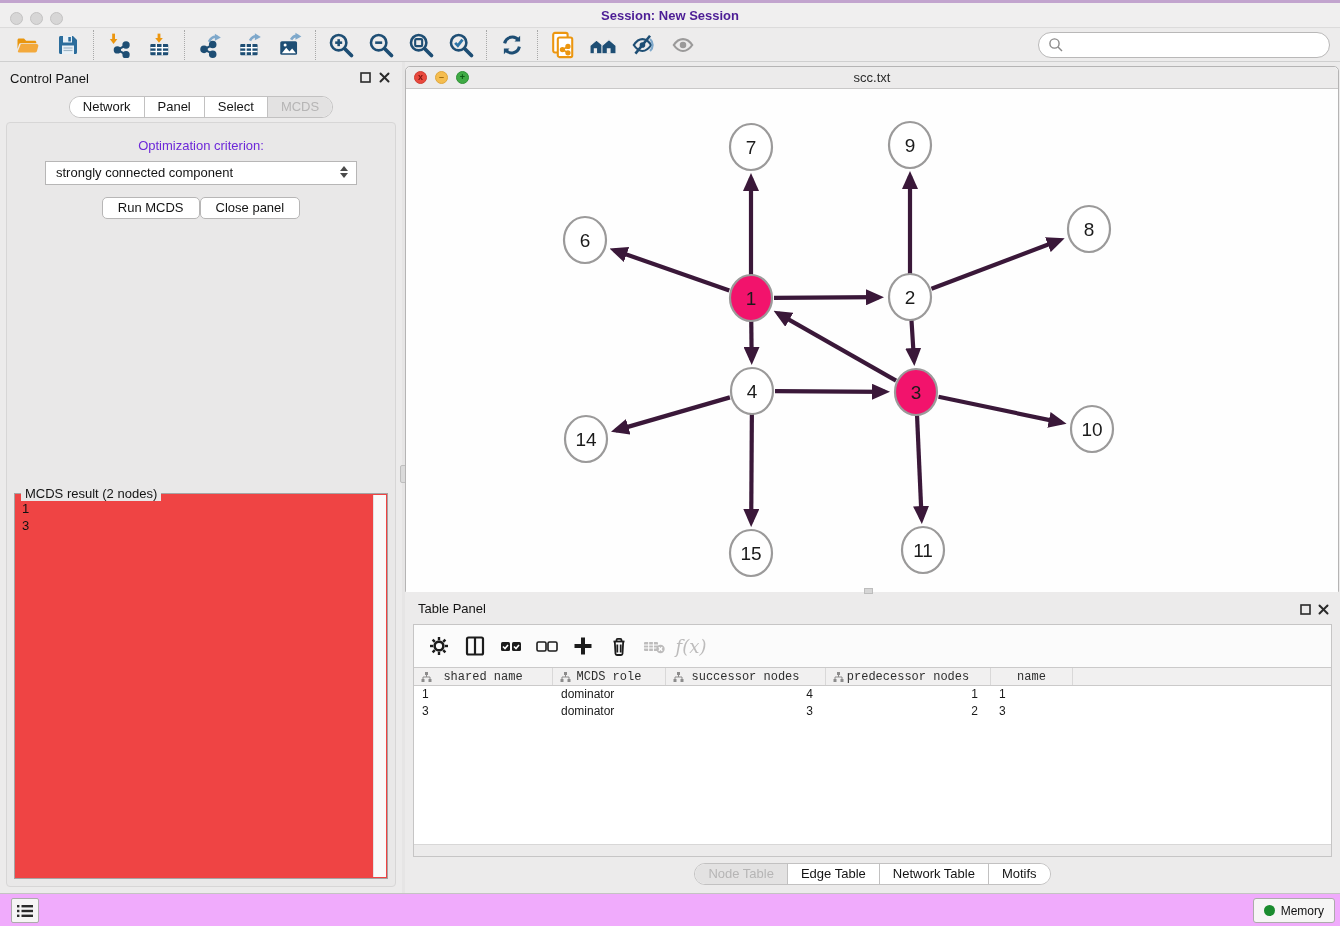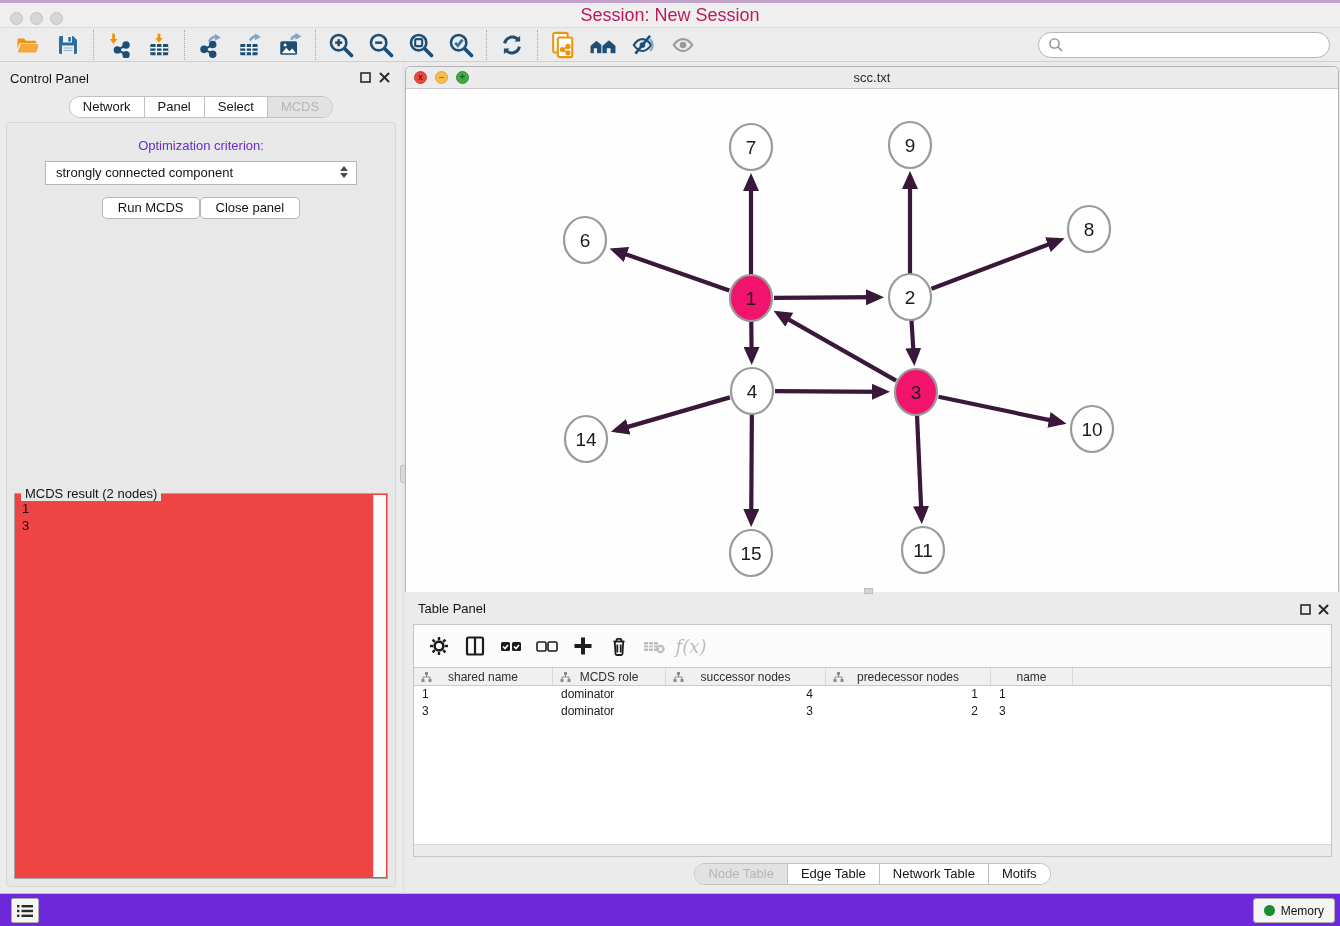--- a/index.html
+++ b/index.html
@@ -2,21 +2,21 @@
 <html><head>
 <meta charset="utf-8">
 <style>
   * { margin:0; padding:0; box-sizing:border-box; }
   html,body { width:1340px; height:926px; }
   body { position:relative; background:#ECEBEB; font-family:"Liberation Sans",sans-serif; color:#1c1c1c; overflow:hidden; }
 
   
   .wallpaper-strip { position:absolute; top:0; left:0; right:0; height:3px; background:#C2A4CE; }
   .titlebar { position:absolute; top:3px; left:0; right:0; height:25px; background:#F0EFEF; border-bottom:1px solid #DCDBDB; display:flex; align-items:center; justify-content:center; }
-  .titlebar .title { font-size:18px; color:#be185d; }
+  .titlebar .title { font-size:13px; color:#4c1d95;font-weight:bold; }
   .traffic { position:absolute; left:10px; top:9px; display:flex; gap:7px; }
   .traffic .dot { width:13px; height:13px; border-radius:50%; background:#D7D6D6; border:1px solid #C3C2C2; }
 
   
   .toolbar { position:absolute; top:29px; left:0; right:0; height:33px; background:#EDECEC; border-bottom:1px solid #CFCFCF; display:flex; align-items:center; padding:0 8px; }
   .tbi { width:40px; height:31px; display:flex; align-items:center; justify-content:center; }
   .tb-sep { width:1px; height:30px; border-left:1px dotted #A9A9A9; margin:0 5px; }
   .searchbox { position:absolute; right:10px; top:3px; width:292px; height:26px; border:1px solid #B9B8B8; border-radius:13px; background:#fff; display:flex; align-items:center; padding-left:9px; }
   .searchbox input { border:none; outline:none; flex:1; font-size:13px; background:transparent; padding-left:6px; font-family:"Liberation Sans",sans-serif; }
 
@@ -61,32 +61,32 @@
 
   
   .table-panel { position:absolute; left:405px; top:595px; width:935px; height:293px; }
   .tp-head { height:26px; position:relative; display:flex; align-items:center; padding-left:13px; }
   .tp-head .panel-title { font-size:13px; color:#141414; }
   .tp-inner { position:absolute; left:8px; right:8px; top:29px; bottom:31px; background:#fff; border:1px solid #C6C5C5; }
   .tt-bar { height:42px; display:flex; align-items:center; gap:6px; padding-left:10px; background:#FBFBFB; }
   .tt-icon { width:30px; height:30px; display:flex; align-items:center; justify-content:center; }
   .fx { font-family:"DejaVu Serif",serif; font-style:italic; font-size:18px; color:#BDBCBC; }
   .tbl-header { display:grid; grid-template-columns:139px 113px 160px 165px 82px 1fr; height:19px; background:#F1F0F0; border-top:1px solid #CBCACA; border-bottom:1px solid #CBCACA; }
-  .th { position:relative; font-size:12px; color:#2E2E2E; display:flex; align-items:center; justify-content:center; border-right:1px solid #D9D8D8; overflow:hidden; }
+  .th { position:relative; font-size:12px; color:#2E2E2E; display:flex; align-items:center; justify-content:center; border-right:1px solid #D9D8D8; overflow:hidden;font-family:Liberation Mono, monospace; }
   .th:last-child { border-right:none; }
   .th .tree { position:absolute; left:7px; top:4px; }
   .tbl-row { display:grid; grid-template-columns:139px 113px 160px 165px 82px 1fr; height:17px; font-size:12px; color:#1a1a1a; }
   .td { line-height:17px; overflow:hidden; }
   .td.a-left  { padding-left:8px; text-align:left; }
   .td.a-right { padding-right:13px; text-align:right; }
   .tp-scrollstrip { position:absolute; left:0; right:0; bottom:0; height:12px; background:#ECEBEB; border-top:1px solid #D8D7D7; }
   .tp-tabs { position:absolute; left:0; right:0; bottom:3px; text-align:center; }
 
   
-  .statusbar { position:absolute; bottom:0; left:0; right:0; height:33px; background:#6d28d9; border-top:1px solid #C4C3C3; }
+  .statusbar { position:absolute; bottom:0; left:0; right:0; height:33px; background:#f0abfc; border-top:1px solid #C4C3C3; }
   .list-btn { position:absolute; left:11px; top:4px; width:28px; height:25px; background:#F6F5F5; border:1px solid #ACABAB; border-radius:2px; display:flex; align-items:center; justify-content:center; }
   .memory-btn { position:absolute; right:5px; top:4px; height:25px; background:#F6F5F5; border:1px solid #ACABAB; border-radius:3px; display:flex; align-items:center; gap:6px; padding:0 10px; font-size:12px; color:#111; }
   .memory-dot { width:11px; height:11px; border-radius:50%; background:#1B8C2F; }
 
   svg { display:block; }
 </style>
 </head>
 <body>
 
 <div class="wallpaper-strip"></div>

